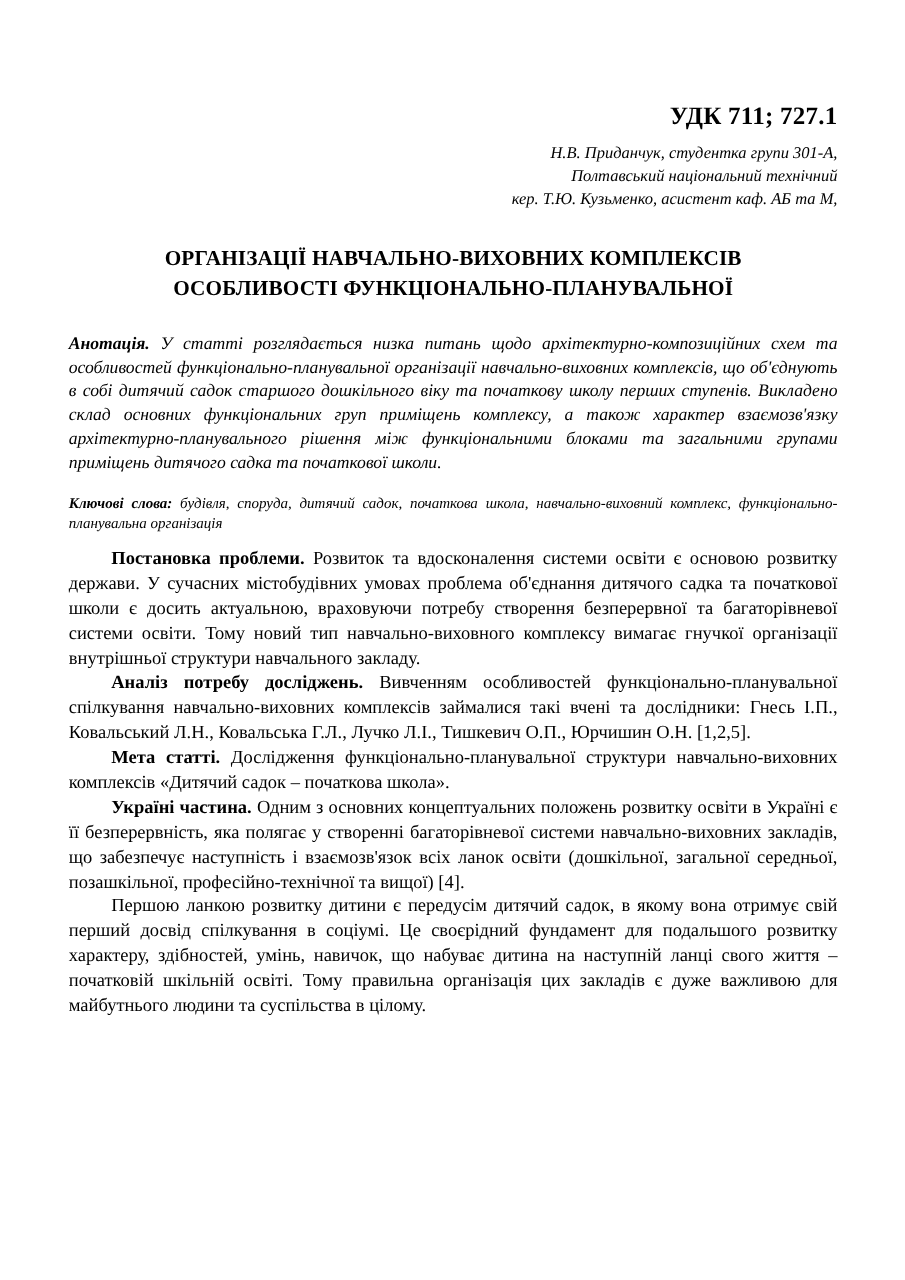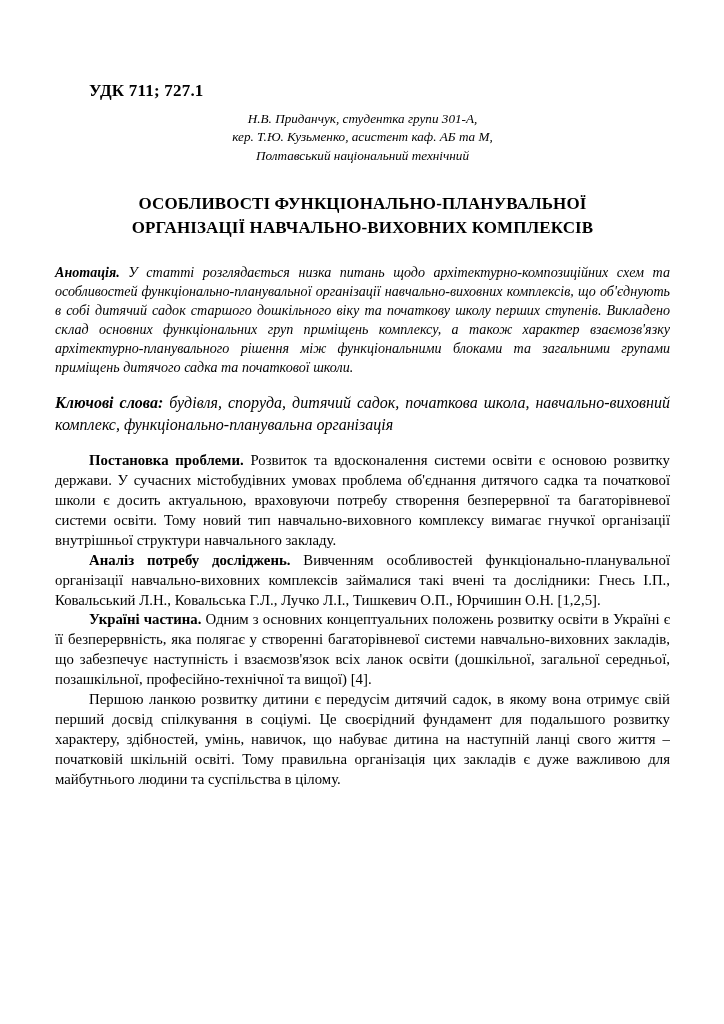--- a/index.html
+++ b/index.html
@@ -26,30 +26,31 @@
     position: absolute;
     left: 55px;
     top: 0;
     width: 615px;
   }
 
   
   .udk {
     margin-top: 82px;
     margin-left: 34px;
-    font-size: 17px;
+    font-size: 20px;
     font-weight: bold;
     letter-spacing: 0.2px;
     line-height: 1.1;
+    text-align: right;
   }
 
   
   .authors {
     margin-top: 9px;
-    text-align: center;
+    text-align: right;
     font-style: italic;
     font-size: 13.2px;
     line-height: 1.42;
   }
   .authors .aline {
     display: block;
     white-space: nowrap;
   }
 
   
@@ -71,21 +72,21 @@
     line-height: 1.34;
     text-align: justify;
     text-justify: inter-word;
   }
   .abstract .lead {
     font-weight: bold;
     font-style: italic;
   }
   .keywords {
     font-style: italic;
-    font-size: 16px;
+    font-size: 12px;
     line-height: 1.34;
     text-align: justify;
     text-justify: inter-word;
   }
   .keywords .lead {
     font-weight: bold;
     font-style: italic;
   }
 
   
@@ -108,47 +109,50 @@
 </head>
 <body>
 
 <div class="page">
   <div class="content">
 
     <div class="udk">УДК 711; 727.1</div>
 
     <div class="authors">
       <span class="aline">Н.В. Приданчук, студентка групи 301-А,</span>
+      <span class="aline">Полтавський національний технічний</span>
       <span class="aline">кер. Т.Ю. Кузьменко, асистент каф. АБ та М,</span>
-      <span class="aline">Полтавський національний технічний</span>
     </div>
 
     <h1 class="title">
+      <span class="tline">ОРГАНІЗАЦІЇ НАВЧАЛЬНО-ВИХОВНИХ КОМПЛЕКСІВ</span>
       <span class="tline">ОСОБЛИВОСТІ ФУНКЦІОНАЛЬНО-ПЛАНУВАЛЬНОЇ</span>
-      <span class="tline">ОРГАНІЗАЦІЇ НАВЧАЛЬНО-ВИХОВНИХ КОМПЛЕКСІВ</span>
     </h1>
 
     <p class="abstract">
       <span class="lead">Анотація.</span><span> У статті розглядається низка питань щодо архітектурно-композиційних схем та особливостей функціонально-планувальної організації навчально-виховних комплексів, що об'єднують в собі дитячий садок старшого дошкільного віку та початкову школу перших ступенів. Викладено склад основних функціональних груп приміщень комплексу, а також характер  взаємозв'язку архітектурно-планувального рішення між функціональними блоками та загальними групами приміщень дитячого садка та початкової школи.</span>
     </p>
 
     <p class="keywords">
       <span class="lead">Ключові слова:</span><span> будівля, споруда, дитячий садок, початкова школа, навчально-виховний комплекс, функціонально-планувальна організація</span>
     </p>
 
     <div class="body-block">
 
       <p class="para">
         <span class="lead">Постановка проблеми.</span><span> Розвиток та вдосконалення системи освіти є основою розвитку держави. У сучасних містобудівних умовах проблема об'єднання дитячого садка та початкової школи є досить актуальною, враховуючи потребу створення безперервної та багаторівневої системи освіти. Тому новий тип навчально-виховного комплексу вимагає гнучкої організації внутрішньої структури навчального закладу.</span>
       </p>
 
       <p class="para">
-        <span class="lead">Аналіз потребу досліджень.</span><span> Вивченням особливостей функціонально-планувальної організації навчально-виховних комплексів займалися такі вчені та дослідники: Гнесь І.П., Ковальський Л.Н., Ковальська Г.Л., Лучко Л.І., Тишкевич О.П., Юрчишин О.Н. [1,2,5].</span>
+        <span class="lead">Аналіз потребу досліджень.</span><span> Вивченням особливостей функціонально-планувальної спілкування навчально-виховних комплексів займалися такі вчені та дослідники: Гнесь І.П., Ковальський Л.Н., Ковальська Г.Л., Лучко Л.І., Тишкевич О.П., Юрчишин О.Н. [1,2,5].</span>
       </p>
 
+      <p class="para">
+        <span class="lead">Мета статті.</span><span> Дослідження функціонально-планувальної структури навчально-виховних комплексів «Дитячий садок – початкова школа».</span>
+      </p>
 
       <p class="para">
         <span class="lead">Україні частина.</span><span> Одним з основних концептуальних положень розвитку освіти в Україні є її безперервність, яка полягає у створенні багаторівневої системи навчально-виховних закладів, що забезпечує наступність і взаємозв'язок всіх ланок освіти (дошкільної, загальної середньої, позашкільної, професійно-технічної та вищої) [4].</span>
       </p>
 
       <p class="para">
         <span>Першою ланкою розвитку дитини є передусім дитячий садок, в якому вона отримує свій перший досвід спілкування в соціумі. Це своєрідний фундамент для подальшого розвитку характеру, здібностей, умінь, навичок, що набуває дитина на наступній ланці свого життя – початковій шкільній освіті. Тому правильна організація цих закладів є дуже важливою для майбутнього людини та суспільства в цілому.</span>
       </p>
 
     </div>

